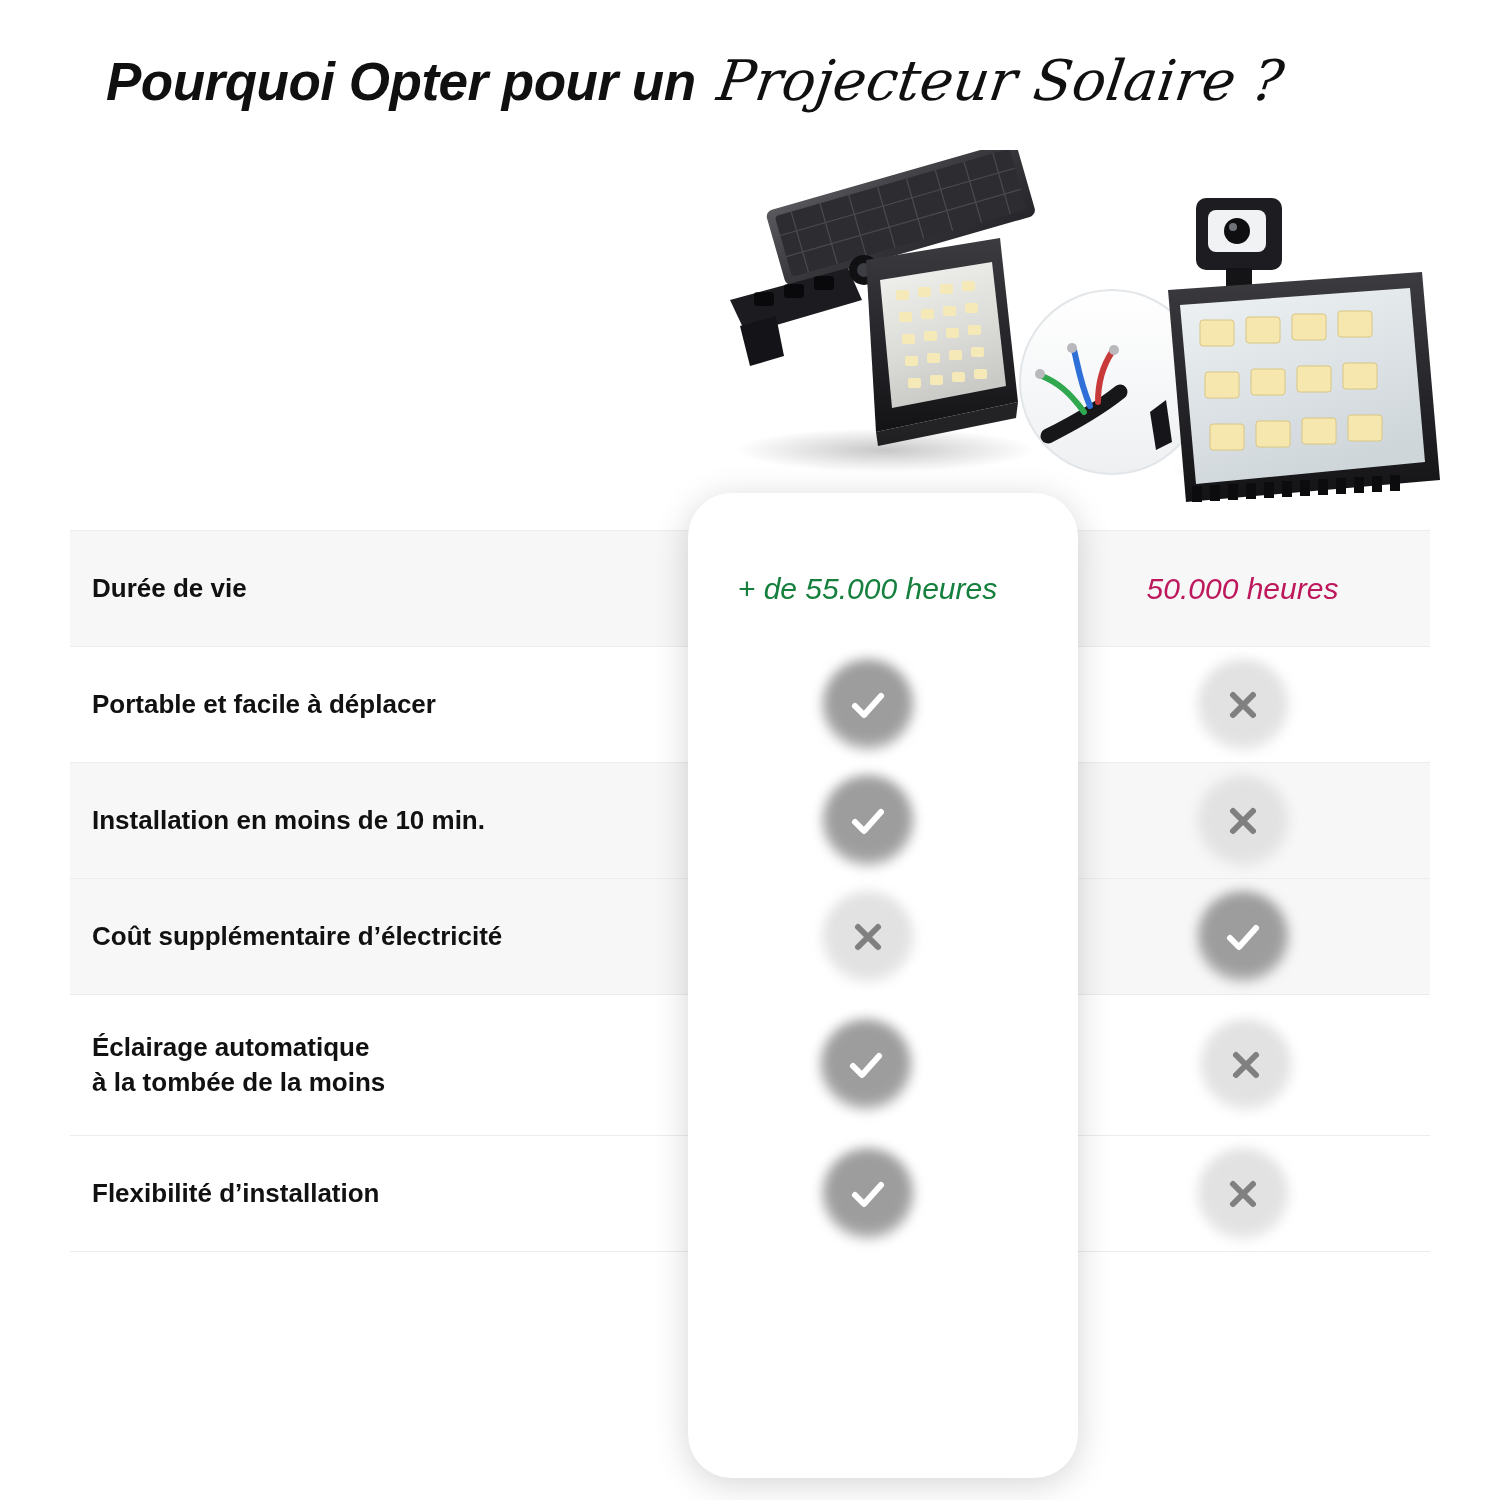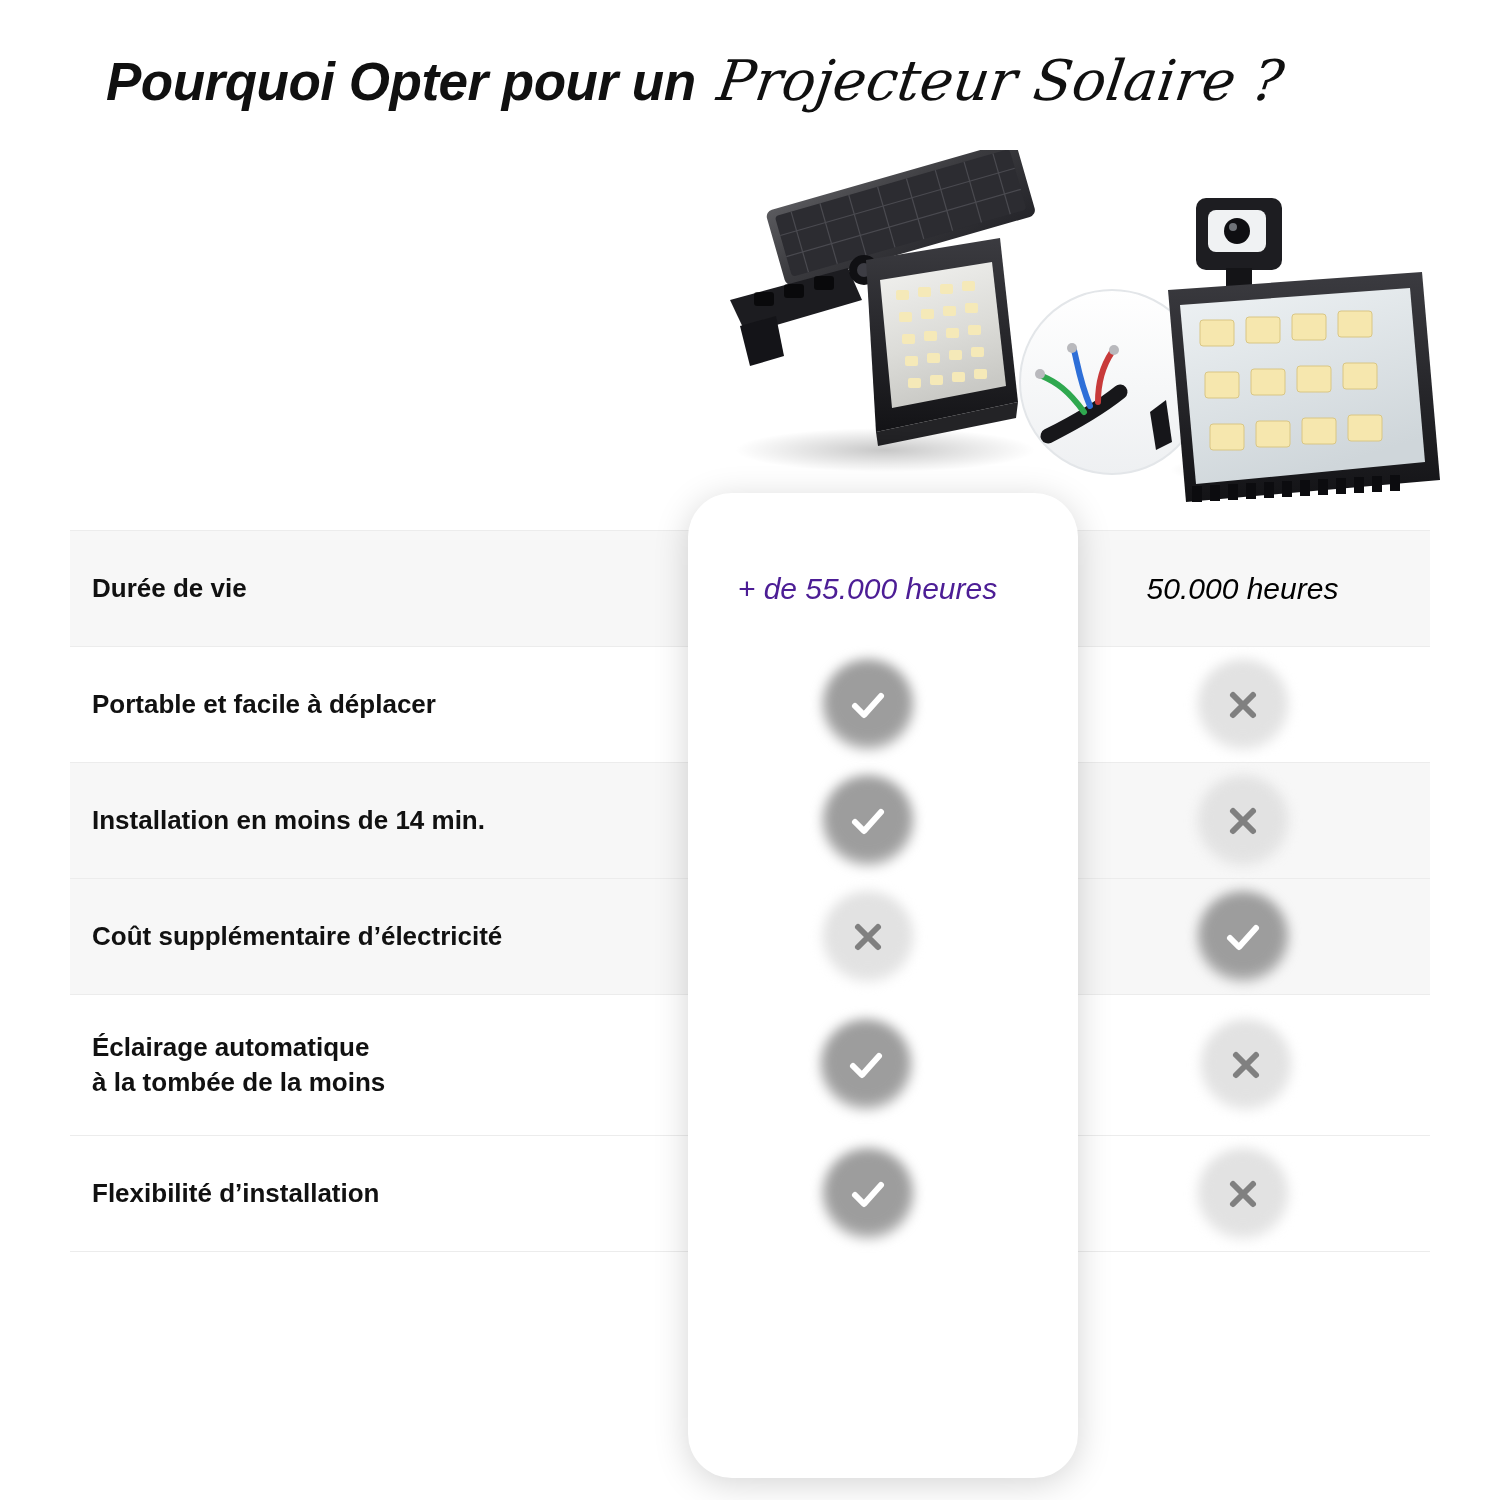--- a/index.html
+++ b/index.html
@@ -72,24 +72,24 @@
   .col{
     width:375px;
     display:flex;
     align-items:center;
     justify-content:center;
   }
   .head-text{
     font-size:30px;
     font-style:italic;
     font-weight:500;
-    color:#4c1d95;
+    color:#15803d;
     white-space:nowrap;
   }
-  .head-text.grey{ color:#000000; }
+  .head-text.grey{ color:#be185d; }
 
   
   .highlight{
     position:absolute;
     left:688px; top:493px;
     width:390px; height:985px;
     background:#ffffff;
     border-radius:44px;
     box-shadow:0 6px 34px rgba(0,0,0,0.17);
     z-index:5;
@@ -295,21 +295,21 @@
       <div class="mark cross">
         <div class="blob"></div>
         <svg width="50" height="50" viewBox="0 0 50 50">
             <path d="M15 15 L35 35 M35 15 L15 35" stroke="#808080" stroke-width="6" fill="none" stroke-linecap="round"></path>
           </svg>
       </div>
     </div>
   </div>
 
   <div class="row alt">
-    <div class="row-label">Installation en moins de 14 min.</div>
+    <div class="row-label">Installation en moins de 10 min.</div>
     <div class="col cell-z">
       <div class="mark check">
         <div class="blob"></div>
         <svg width="50" height="50" viewBox="0 0 50 50">
             <path d="M12 26 L21 35 L38 16" stroke="#ffffff" stroke-width="6" fill="none" stroke-linecap="round" stroke-linejoin="round"></path>
           </svg>
       </div>
     </div>
     <div class="col cell-z">
       <div class="mark cross">

